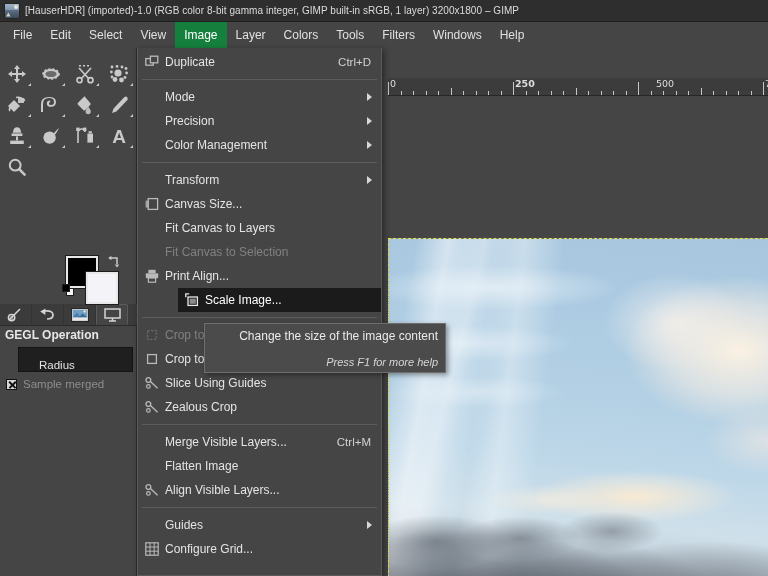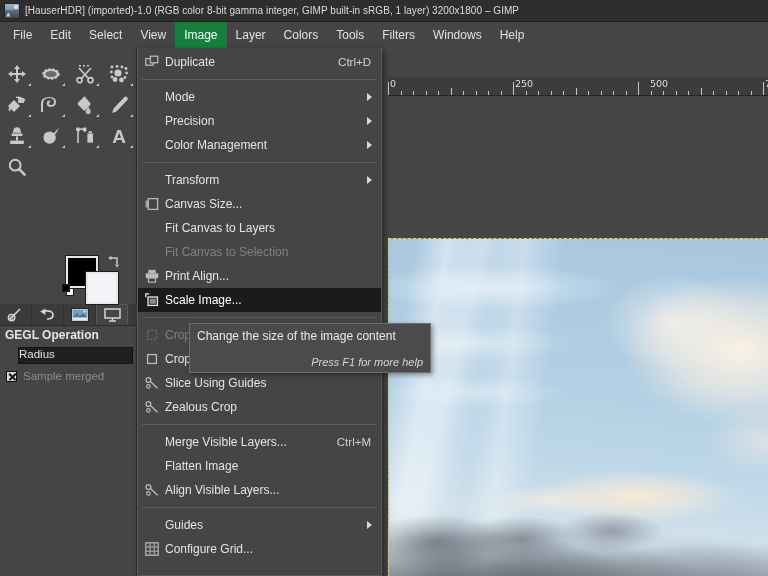--- a/index.html
+++ b/index.html
@@ -130,23 +130,23 @@
     background: #d8d8d8; border: 1px solid #111; position: relative;
   }
   .chk::before, .chk::after {
     content: ""; position: absolute; left: 1px; top: 4px; width: 9px; height: 1.6px;
     background: #111;
   }
   .chk::before { transform: rotate(45deg); }
   .chk::after { transform: rotate(-45deg); }
   .gegl-lbl { color: #8d8d8d; font-size: 11.5px; white-space: nowrap; }
   .radius-field {
-    margin: 2px 4px 3px 18px; height: 17px; background: #1f1f1f;
-    border: 1px solid #141414; display: flex; align-items: flex-start;
-    padding-left: 0;
+    margin: 2px 4px 3px 18px; height: 25px; background: #1f1f1f;
+    border: 1px solid #141414; display: flex; align-items: flex-end;
+    padding-left: 20px;
   }
   .radius-field span { color: #e2e2e2; font-size: 11.5px; }
 
   
   .canvas-wrap {
     position: absolute; left: 138px; top: 48px; width: 630px; height: 528px;
     background: #454545; overflow: hidden;
   }
   .corner-box {
     position: absolute; left: 0; top: 30px; width: 18px; height: 18px;
@@ -219,47 +219,47 @@
   }
   .mi {
     position: relative; height: 24px;
     display: flex; align-items: center;
     color: #e4e4e4; font-size: 12px;
     padding-left: 27px;
     cursor: default;
     white-space: nowrap;
   }
   .mi.disabled { color: #818181; }
-  .mi.highlight { background: #1b1b1b; color: #ffffff; }
+  .mi.highlight { background: #1b1b1b; color: #ffffff; margin-left: 40px; }
   .mi .mi-icon {
     position: absolute; left: 6px; top: 50%; transform: translateY(-50%);
     width: 16px; height: 16px;
     display: flex; align-items: center; justify-content: center;
   }
   .mi .accel {
     position: absolute; right: 10px; color: #d2d2d2; font-size: 11.5px;
   }
   .mi .arrow {
     position: absolute; right: 9px; top: 50%; transform: translateY(-50%);
     width: 0; height: 0;
     border-top: 4.5px solid transparent;
     border-bottom: 4.5px solid transparent;
     border-left: 5.5px solid #d8d8d8;
   }
   .sep { height: 1px; background: #5c5c5c; margin: 5px 4px 5px 4px; }
 
   
   .tooltip {
-    position: absolute; left: 189px; top: 323px; width: 242px; height: 50px;
+    position: absolute; left: 204px; top: 323px; width: 242px; height: 50px;
     background: #4b4b4b;
     border: 1px solid #6e6e6e;
     box-shadow: 2px 2px 5px rgba(0,0,0,.4);
     z-index: 40;
     padding: 5px 7px 4px 7px;
-    display: flex; flex-direction: column; justify-content: space-between;
+    display: flex; flex-direction: column; justify-content: space-between; align-items: flex-end;
   }
   .tooltip .tt-main {
     color: #eaeaea; font-size: 12px; white-space: nowrap;
   }
   .tooltip .tt-sub {
     color: #d6d6d6; font-size: 11px; font-style: italic;
     text-align: right; white-space: nowrap;
   }
 </style>
 </head>
@@ -491,22 +491,22 @@
         <div class="tick minor" style="left: 275px;"></div>
         <div class="tick minor" style="left: 287.5px;"></div>
         <div class="tick minor" style="left: 300px;"></div>
         <div class="tick mid" style="left: 312.5px;"></div>
         <div class="tick minor" style="left: 325px;"></div>
         <div class="tick minor" style="left: 337.5px;"></div>
         <div class="tick minor" style="left: 350px;"></div>
         <div class="tick minor" style="left: 362.5px;"></div>
         <div class="tick major" style="left: 375px;"></div>
         <div class="rlabel" style="left: 0px;">0</div>
-        <div class="rlabel" style="left: 125px;">250</div>
-        <div class="rlabel" style="left: 260px;">500</div>
+        <div class="rlabel" style="left: 125px; font-weight: bold;">250</div>
+        <div class="rlabel" style="left: 266px;">500</div>
         <div class="rlabel" style="left: 375px;">750</div>
       </div>
     <div class="vruler"></div>
     <div class="image-canvas"></div>
   </div>
 
   <div class="menu" id="image-menu">
       <div class="mi">
         <span class="mi-icon">
           <svg width="14" height="14" viewBox="0 0 14 14">

